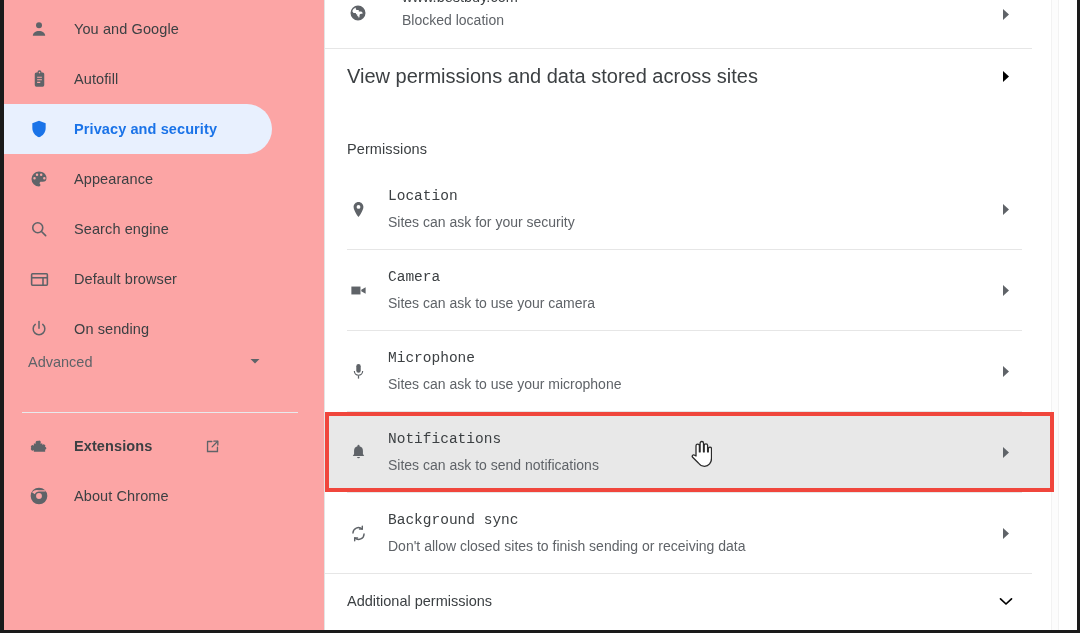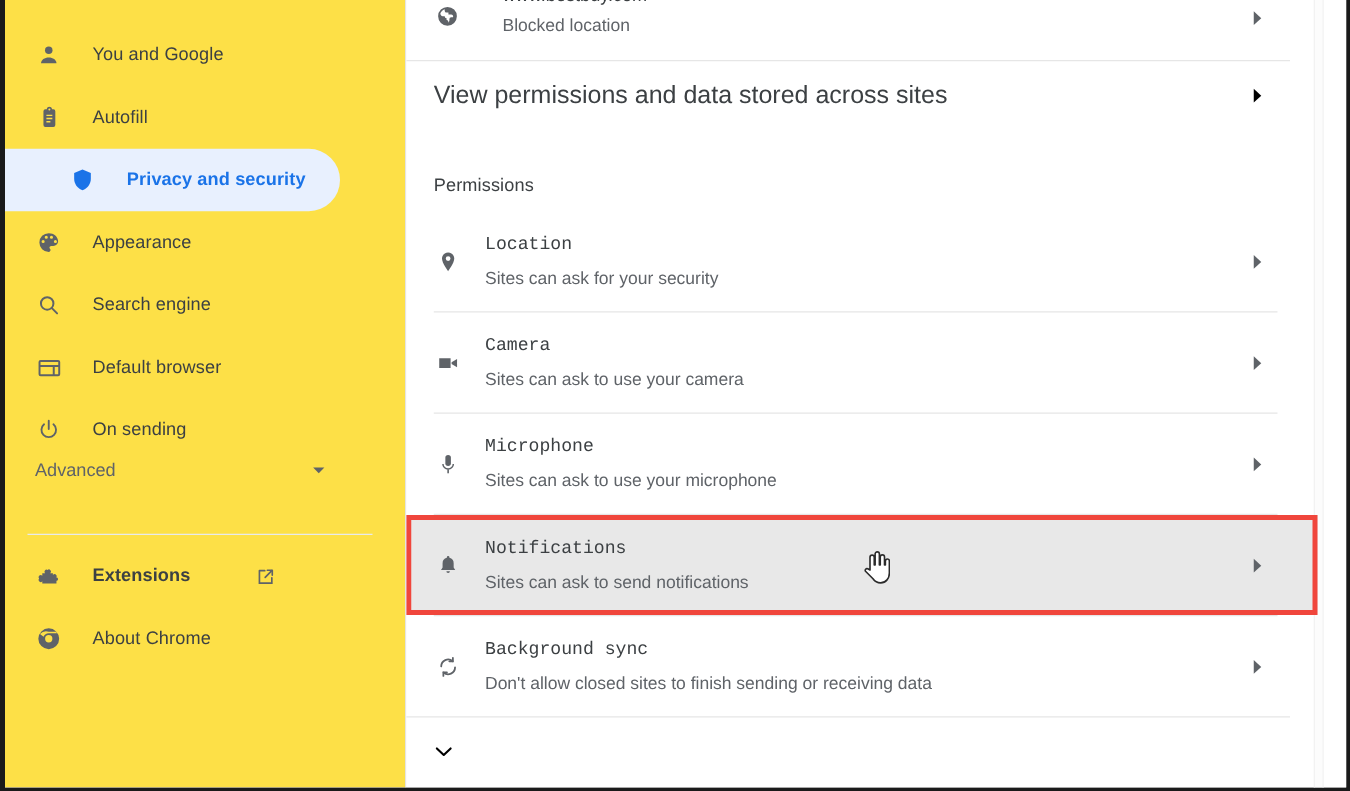--- a/index.html
+++ b/index.html
@@ -22,24 +22,24 @@
     border-right: 3px solid #1a1a1a;
     display: flex;
     overflow: hidden;
   }
 
   
   .sidebar {
     width: 321px;
     flex: 0 0 321px;
     height: 100%;
-    background: #fde047;
+    background: #fca5a5;
     border-right: 1px solid #e4e4e4;
     position: relative;
-    padding-top: 15px;
+    padding-top: 0;
   }
 
   .nav-item {
     height: 50px;
     display: flex;
     align-items: center;
     padding-left: 24px;
     cursor: pointer;
     position: relative;
     border-radius: 0 25px 25px 0;
@@ -57,21 +57,20 @@
   .nav-item .nav-icon svg { display: block; }
   .nav-item .nav-label {
     margin-left: 24px;
     font-size: 14.5px;
     color: #3c4043;
     letter-spacing: 0.1px;
     white-space: nowrap;
   }
   .nav-item.selected {
     background: #e8f0fe;
-    justify-content: center;
   }
   .nav-item.selected .nav-label { color: #1a73e8; font-weight: bold; }
   .nav-item.selected .nav-icon { color: #1a73e8; }
 
   .nav-spacer-1 { height: 4px; }
 
   .advanced-row {
     height: 50px;
     display: flex;
     align-items: flex-start;
@@ -524,20 +523,21 @@
         <span class="chev">
           <svg width="11" height="13" viewBox="0 0 11 13" fill="currentColor">
               <path d="M2 1 L8 6.5 L2 12 Z"></path>
             </svg>
         </span>
       </div>
 
       <div class="row-sep full"></div>
 
       <div class="expand-row">
+        <span class="expand-label">Additional permissions</span>
         <span class="chev">
           <svg width="14" height="9" viewBox="0 0 14 9" fill="none" stroke="currentColor" stroke-width="1.7" stroke-linecap="round" stroke-linejoin="round">
               <path d="M1.5 1.8 L7 7 L12.5 1.8"></path>
             </svg>
         </span>
       </div>
 
     </div>
   </main>
 </div>

